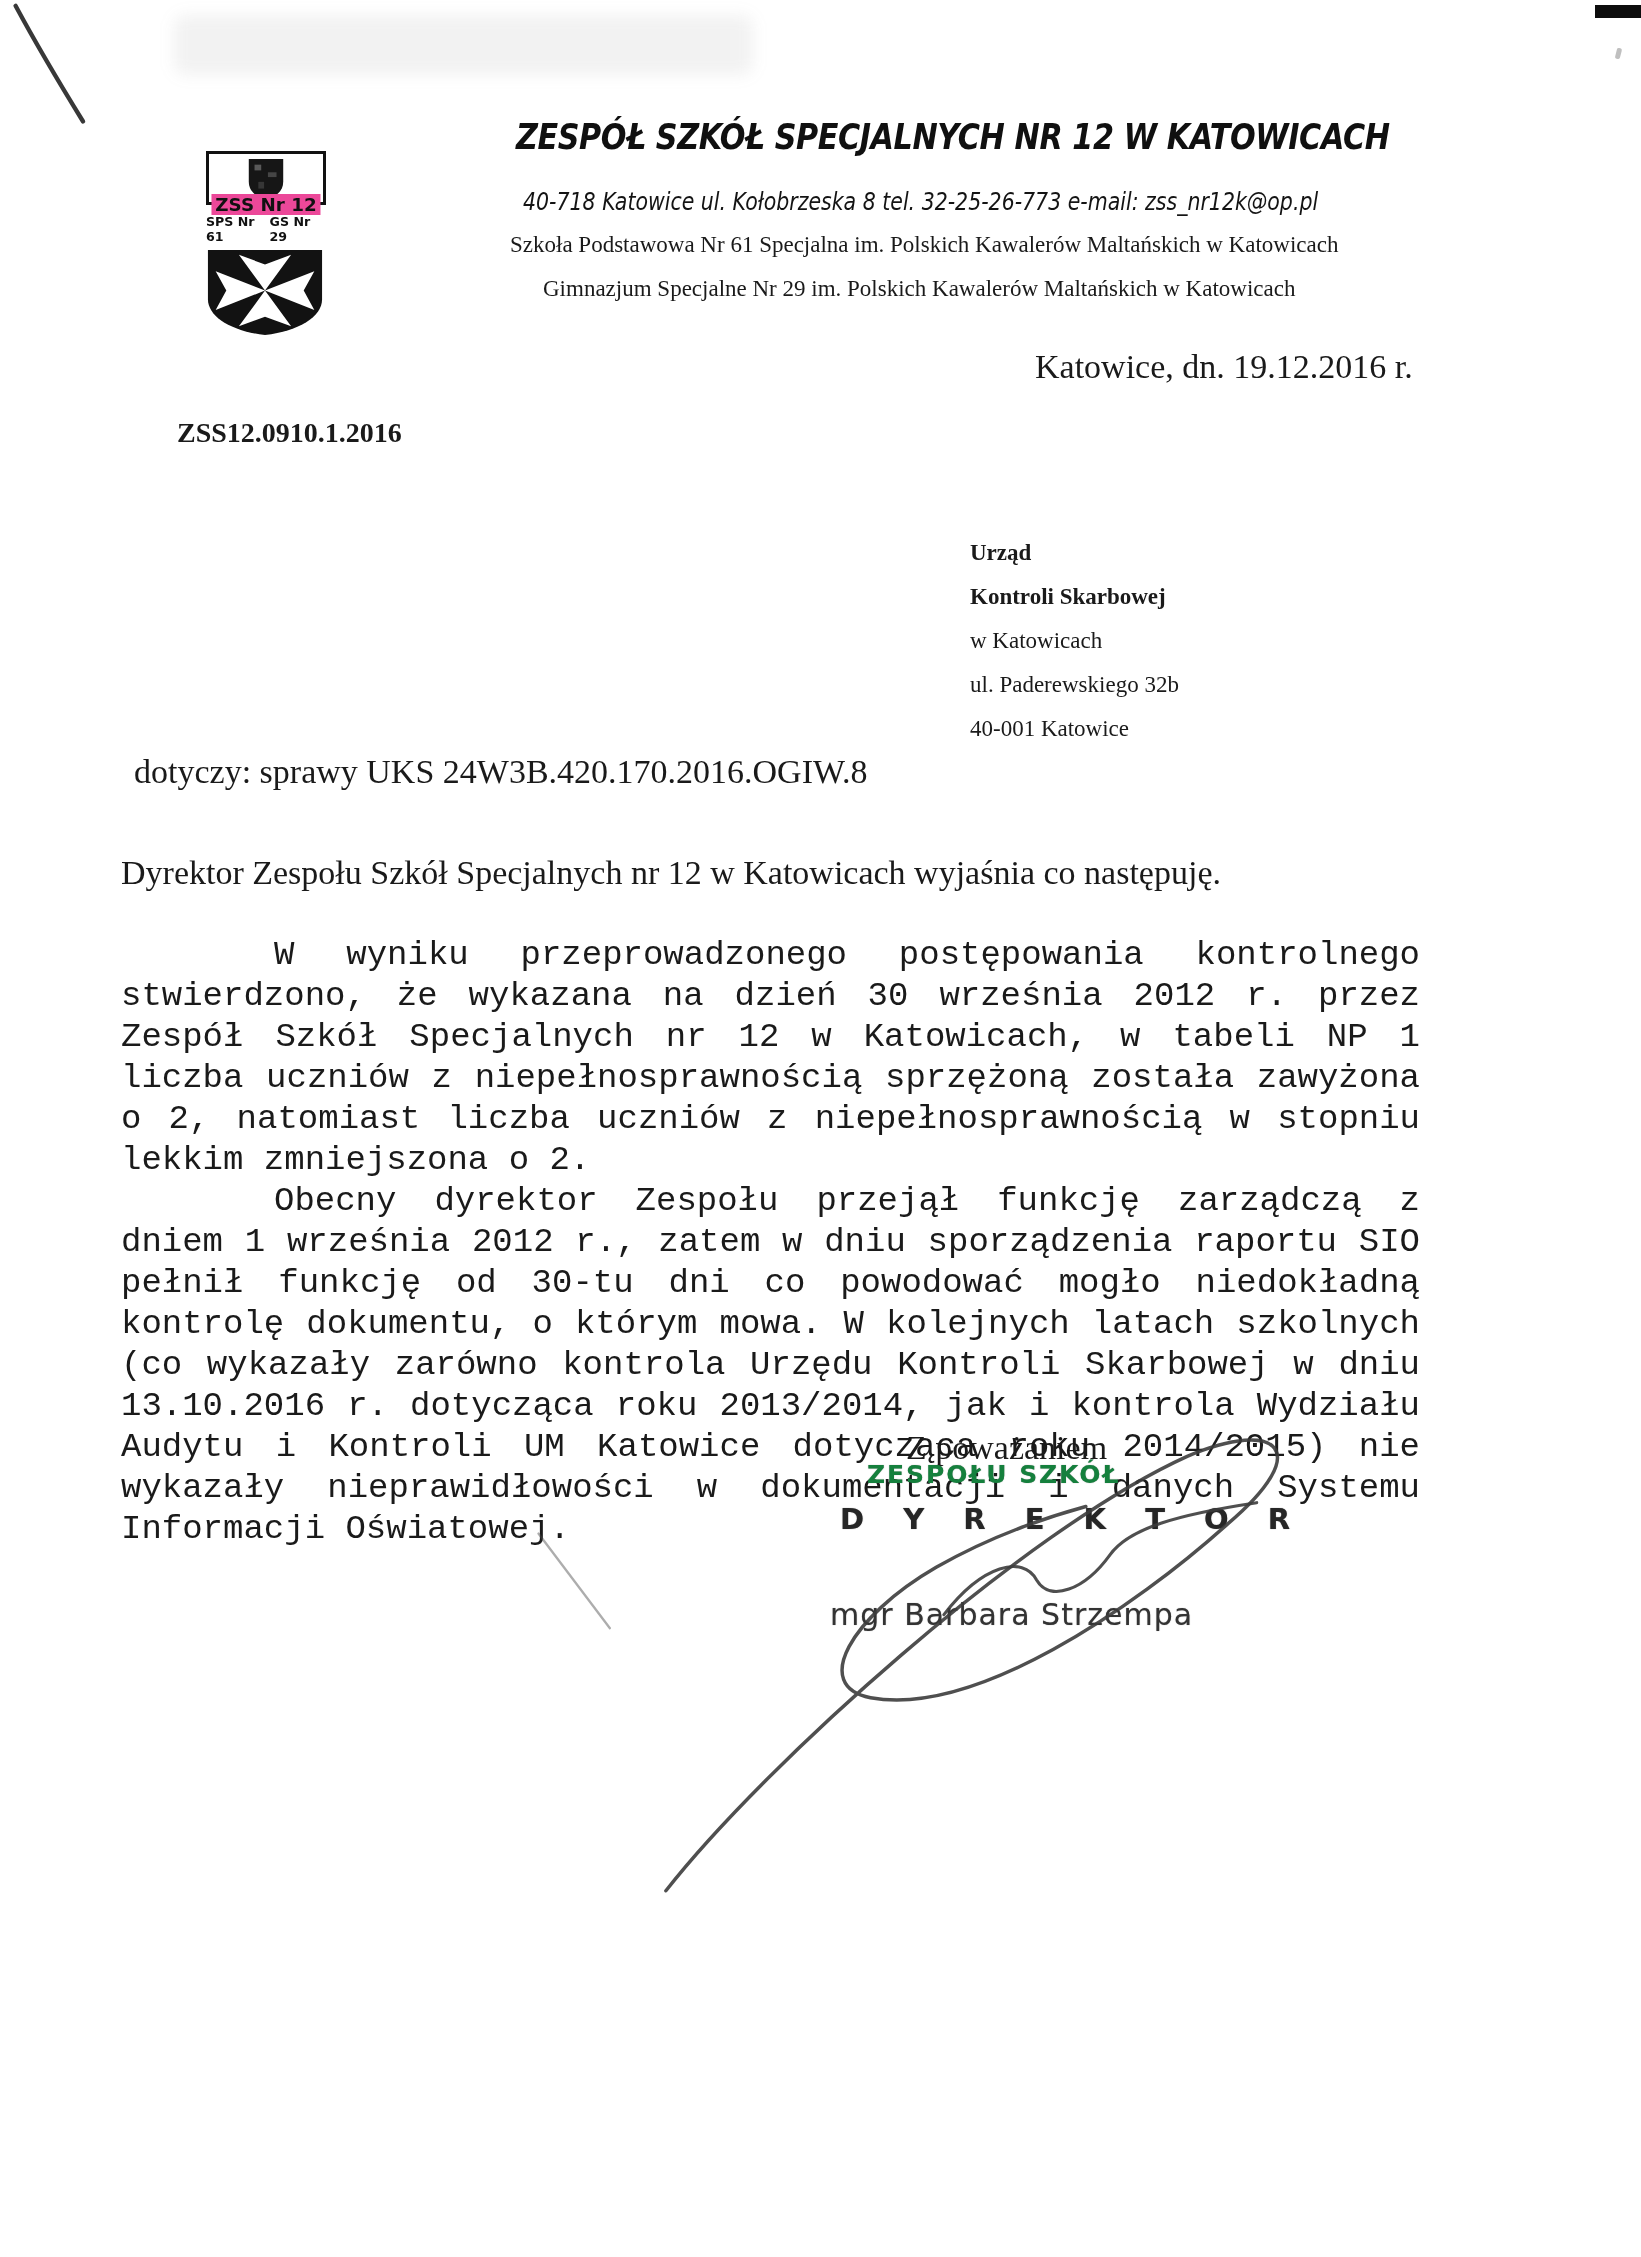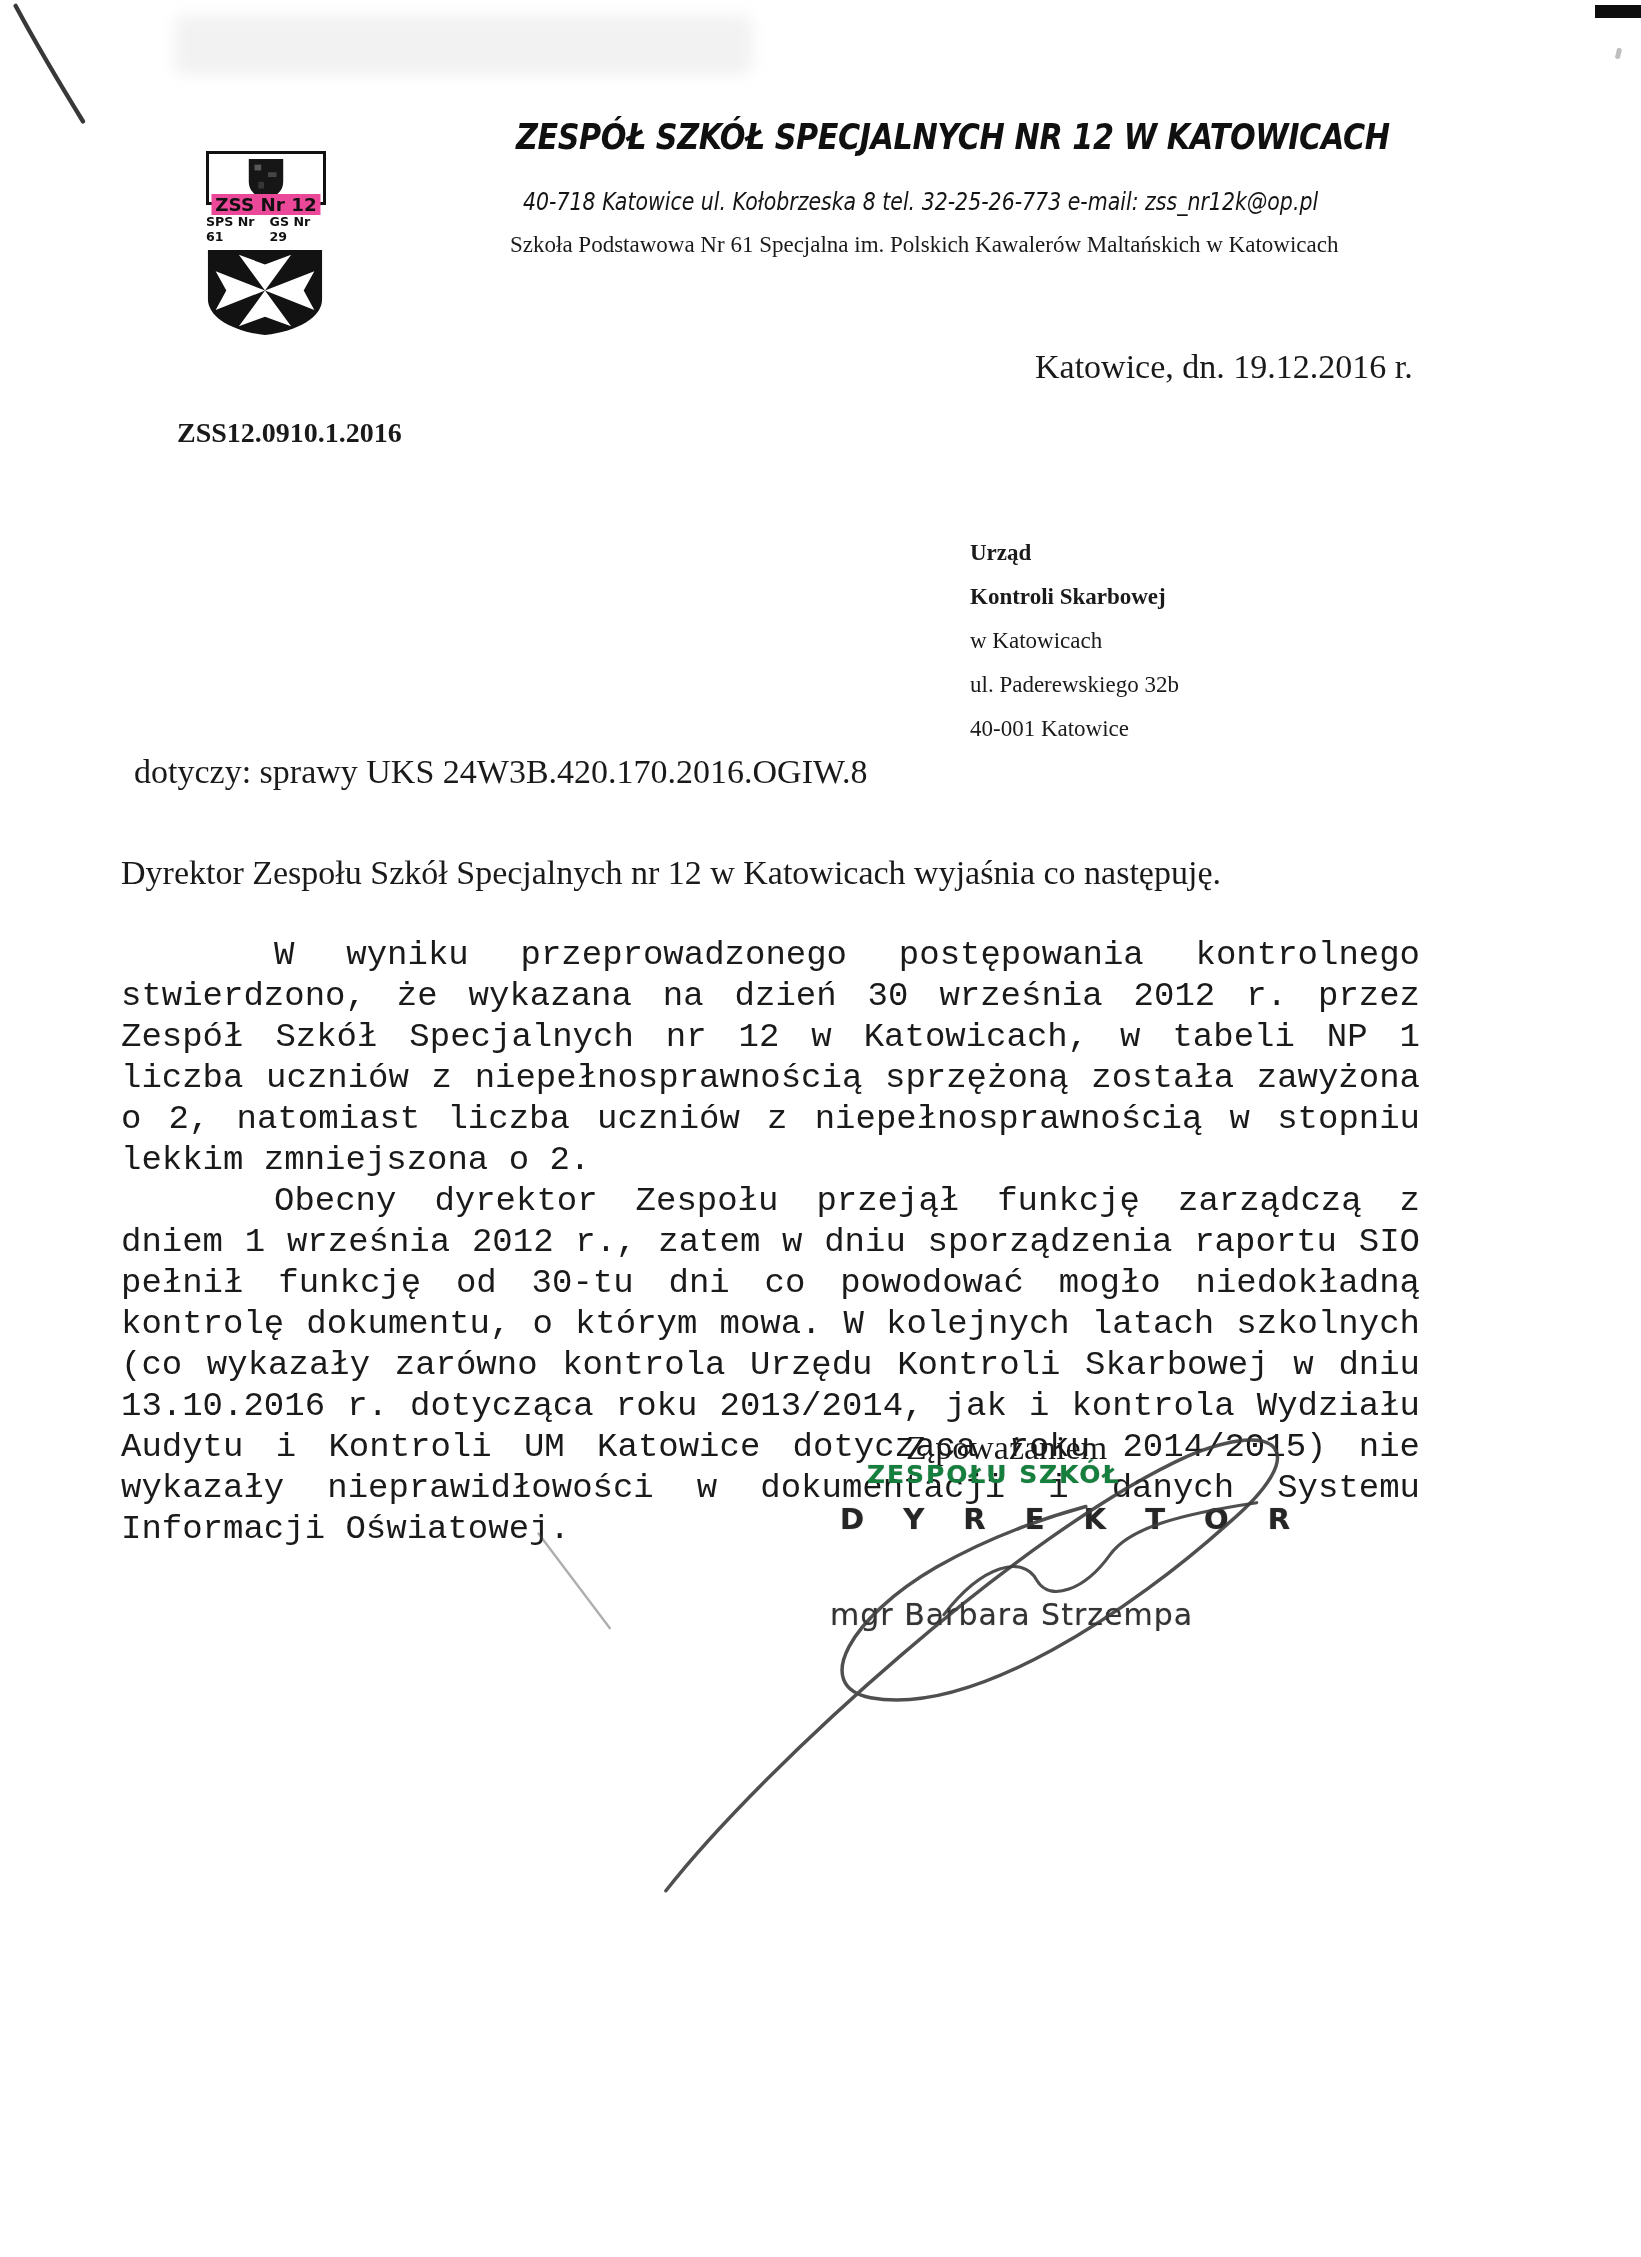--- a/index.html
+++ b/index.html
@@ -126,20 +126,21 @@
       <polygon points="61,44 34,7 61,17 88,7" fill="#ffffff"></polygon>
       <polygon points="61,44 34,81 61,71 88,81" fill="#ffffff"></polygon>
       <polygon points="61,44 10,24 21,44 10,64" fill="#ffffff"></polygon>
       <polygon points="61,44 112,24 101,44 112,64" fill="#ffffff"></polygon>
     </svg>
   </div>
 
   <div class="abs org-name nowrap">ZESPÓŁ SZKÓŁ SPECJALNYCH NR 12 W KATOWICACH</div>
   <div class="abs org-address nowrap">40-718 Katowice  ul. Kołobrzeska 8 tel. 32-25-26-773 e-mail: zss_nr12k@op.pl</div>
   <div class="abs school-1 nowrap">Szkoła Podstawowa Nr 61 Specjalna  im. Polskich Kawalerów Maltańskich w Katowicach</div>
+  <div class="abs school-2 nowrap">Gimnazjum Specjalne Nr 29 im. Polskich Kawalerów Maltańskich w Katowicach</div>
 
   <div class="abs place-date nowrap">Katowice, dn. 19.12.2016 r.</div>
   <div class="abs reference nowrap">ZSS12.0910.1.2016</div>
 
   <div class="abs recipient">
     <div class="b">Urząd</div>
     <div class="b">Kontroli Skarbowej</div>
     <div>w Katowicach</div>
     <div>ul. Paderewskiego 32b</div>
     <div>40-001 Katowice</div>

